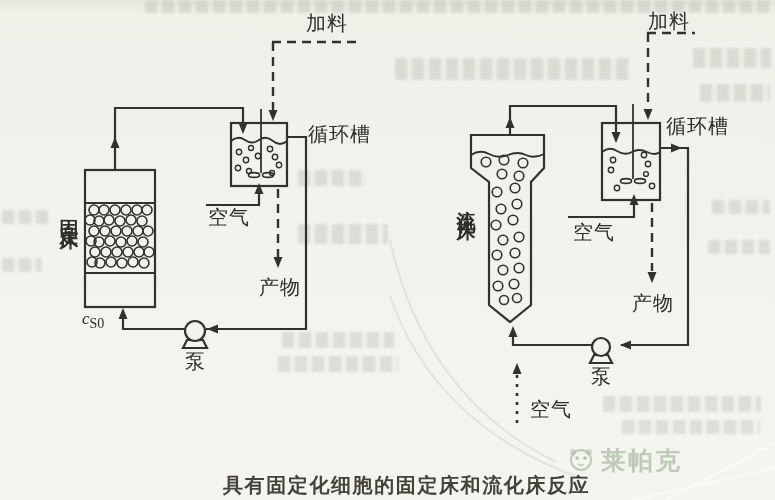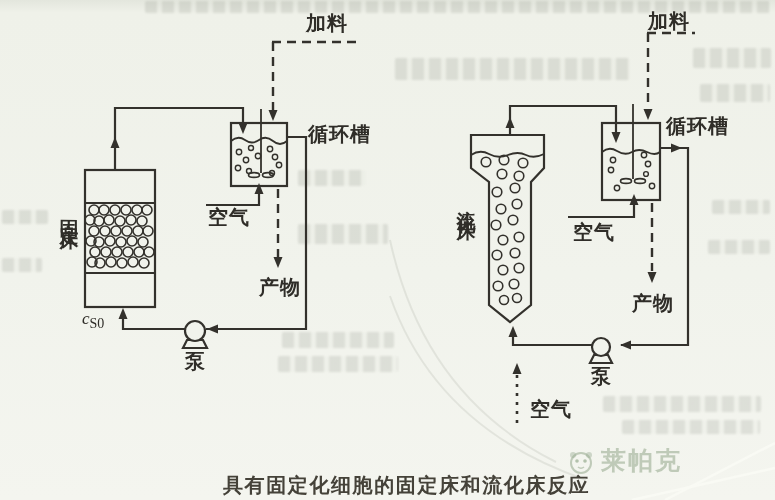--- a/index.html
+++ b/index.html
@@ -3,38 +3,38 @@
 <meta charset="utf-8">
 <style>
   html,body{margin:0;padding:0;}
   .page{
     position:relative; width:775px; height:500px; overflow:hidden;
     background:linear-gradient(180deg,#e3e6dd 0%,#eff1e9 2.5%,#f1f3ec 55%,#f4f5ef 100%);
     font-family:"Liberation Sans", sans-serif;
   }
   .art{position:absolute;left:0;top:0;}
   .label{
-    position:absolute; color:#2f2d28; font-size:20px; font-weight:700;
+    position:absolute; color:#2f2d28; font-size:20px; font-weight:400;
     letter-spacing:1px; white-space:nowrap; line-height:1.1;
   }
   .vlabel{
     position:absolute; color:#2f2d28; font-size:19px; font-weight:600;
     writing-mode:vertical-rl; text-orientation:upright; letter-spacing:5px; line-height:1;
   }
   .cs0{
     position:absolute; left:82px; top:309px; color:#2f2d28;
     font-family:"Liberation Serif", serif; font-size:17px; font-style:italic;
   }
   .cs0 sub{font-size:14px; font-style:normal; letter-spacing:0;}
   .caption{
     position:absolute; left:223px; top:472px; color:#454239;
     font-size:20px; font-weight:600; letter-spacing:1.6px; white-space:nowrap;
   }
   .watermark{
-    position:absolute; left:566px; top:444px; display:flex; align-items:flex-end; gap:5px;
+    position:absolute; left:566px; top:444px; display:flex; align-items:flex-start; gap:5px;
     color:rgba(158,176,150,0.62); font-size:25px; font-weight:600; letter-spacing:2px;
     white-space:nowrap;
   }
   
   .g{
     position:absolute; filter:blur(1.2px); opacity:.5; border-radius:2px;
     background:repeating-linear-gradient(90deg, rgba(96,102,90,0.30) 0 12px, rgba(96,102,90,0.04) 12px 17px);
   }
 </style>
 </head>

